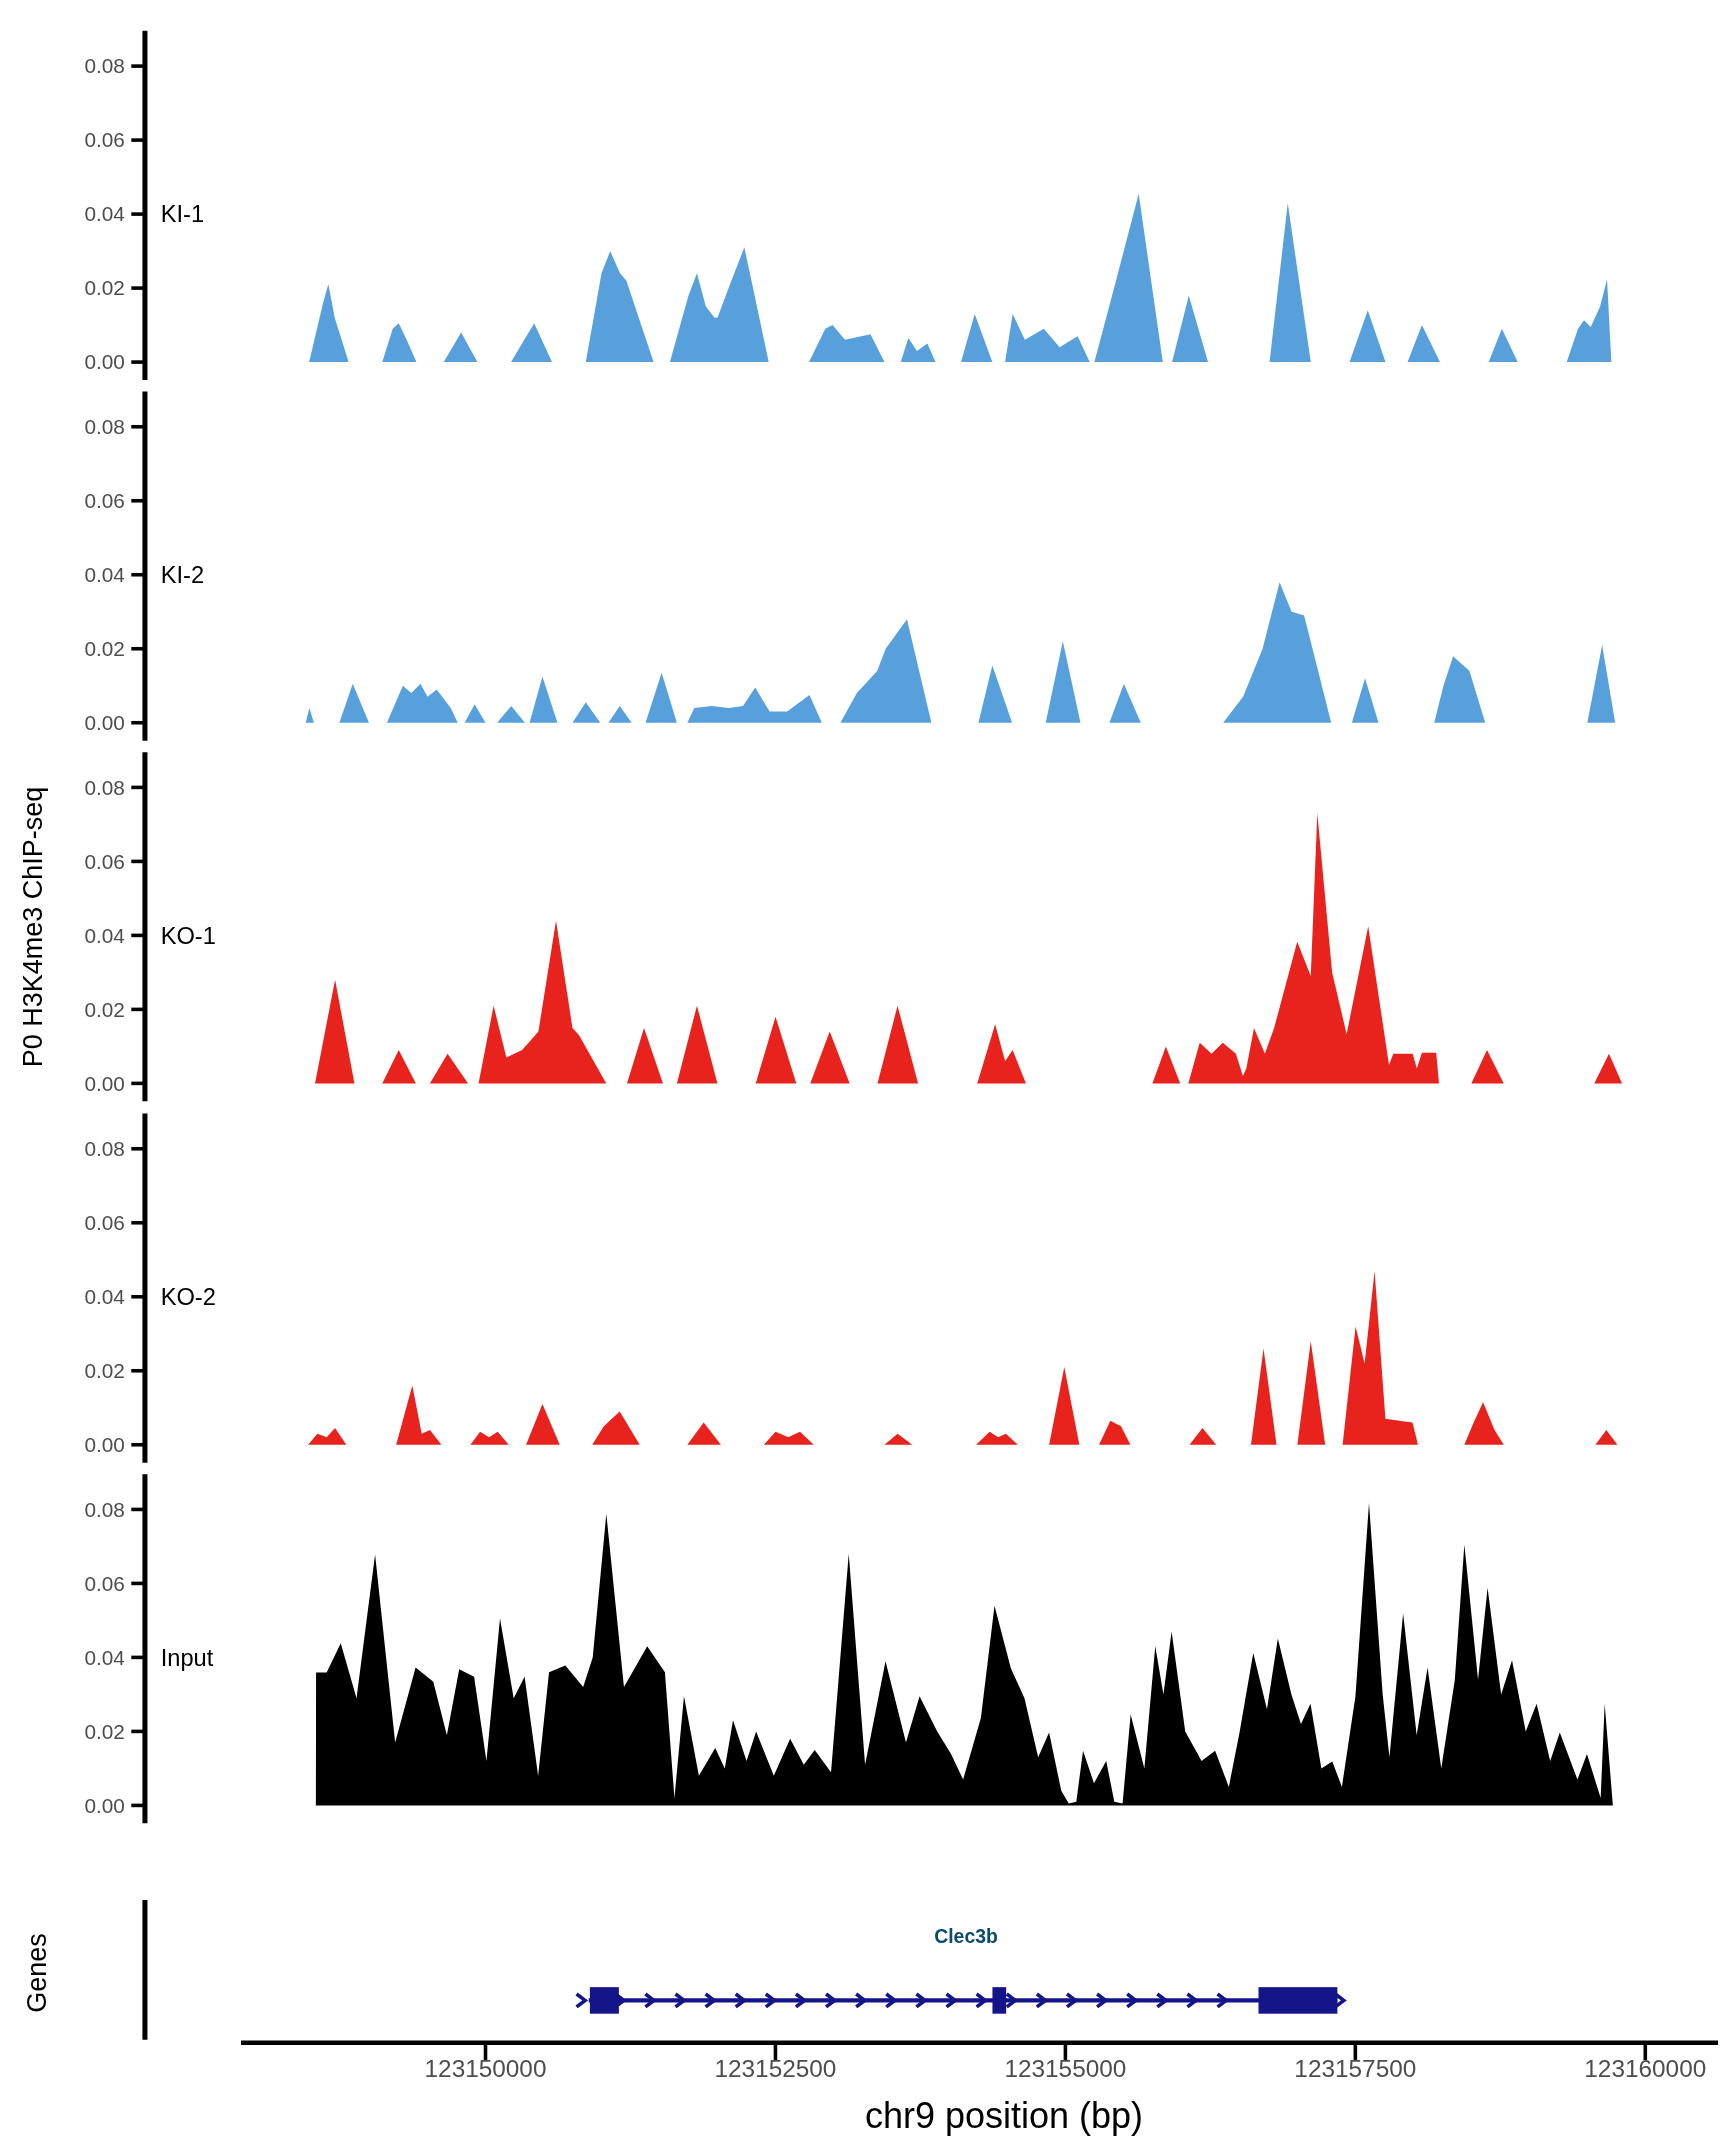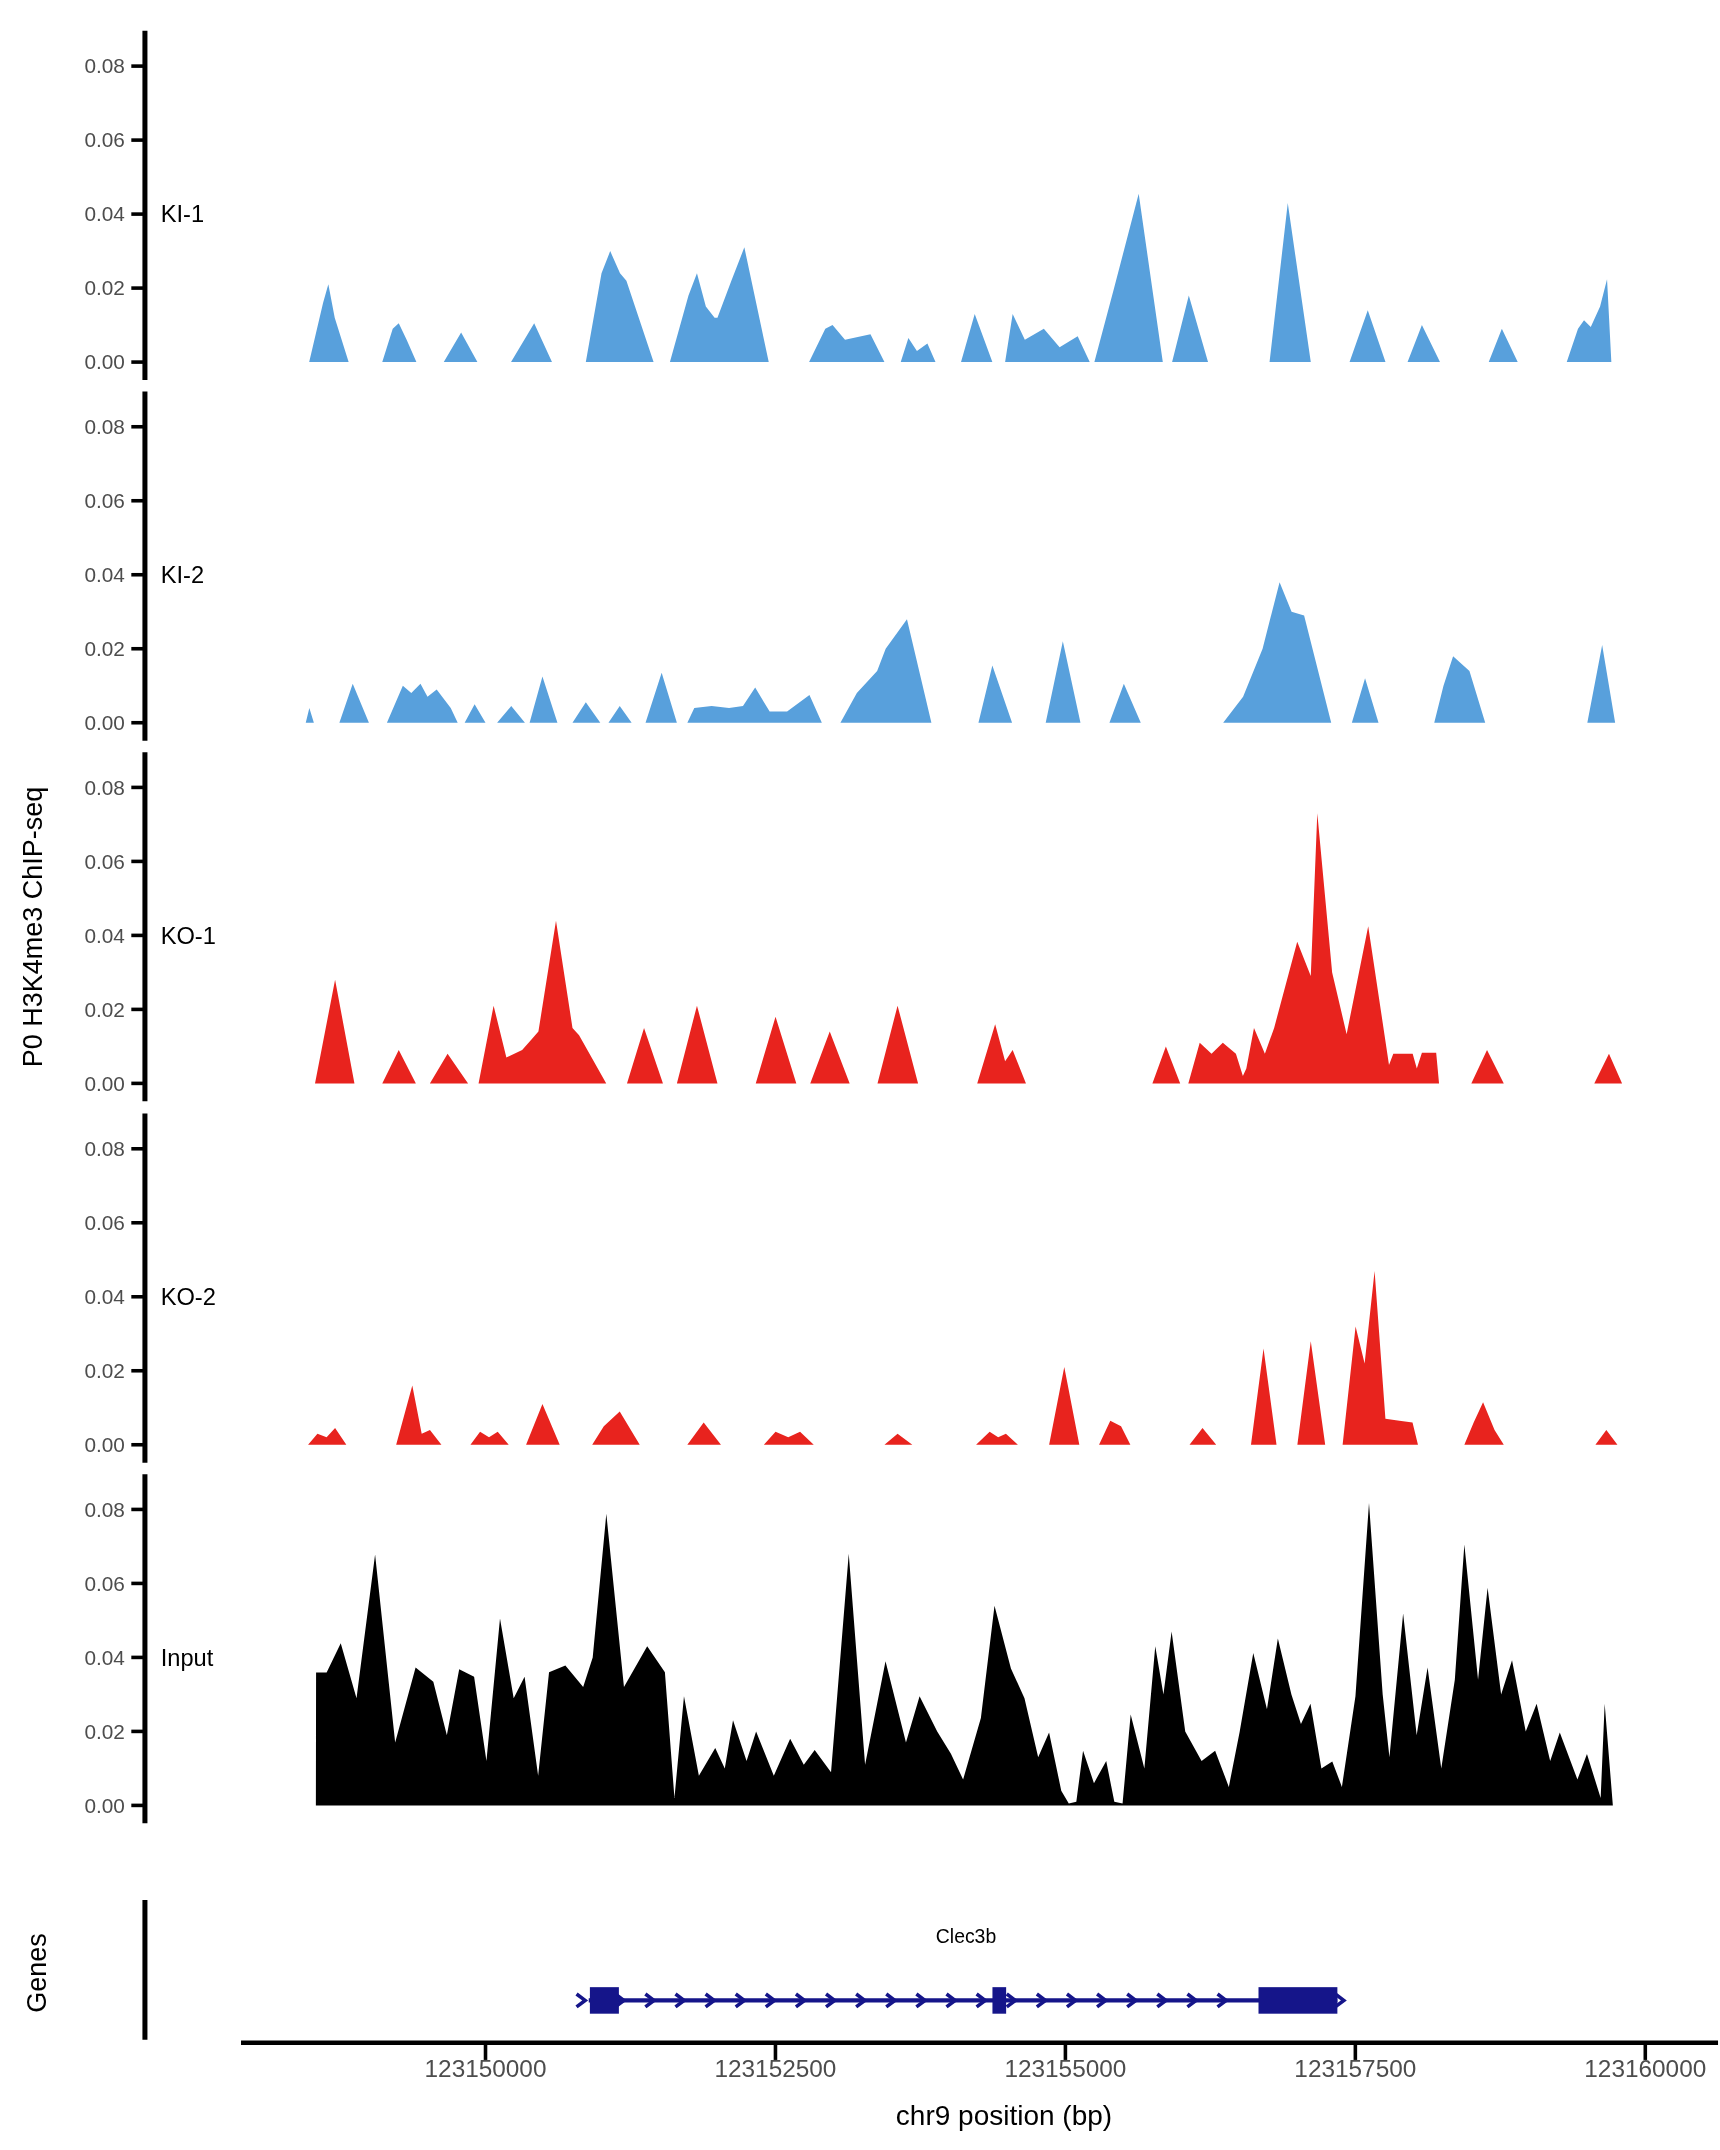--- a/index.html
+++ b/index.html
@@ -1,22 +1,22 @@
 <!DOCTYPE html>
 <html style="font-size:11.5px"><head>
 <meta charset="utf-8">
 <style>
   html,body{margin:0;padding:0;background:#fff;}
   .canvas{position:relative;width:1721px;height:2151px;background:#ffffff;overflow:hidden;
           font-family:"Liberation Sans","DejaVu Sans",sans-serif;}
   #plot{position:absolute;left:0;top:0;}
   .rot-label{position:absolute;transform:translate(-50%,-50%) rotate(-90deg);white-space:nowrap;
              font-size:27px;color:#000;}
-  .x-title{position:absolute;transform:translate(-50%,-50%);white-space:nowrap;font-size:28px;color:#000;}
-  .gene-name{position:absolute;transform:translate(-50%,-50%);white-space:nowrap;font-size:19.4px;color:#000000;}
+  .x-title{position:absolute;transform:translate(-50%,-50%);white-space:nowrap;font-size:36px;color:#000;}
+  .gene-name{position:absolute;transform:translate(-50%,-50%);white-space:nowrap;font-size:19.4px;color:#0c4a6e;font-weight:bold;}
 </style>
 </head>
 <body>
 
 <div class="canvas">
   <svg id="plot" width="1721" height="2151" viewBox="0 0 2400 3000">
       <g>
         <path d="M431.1,505L431.1,505.0L450.5,422.4L457.8,396.6L466.7,443.1L486.1,505.0L533.0,505.0L547.6,458.6L556.0,450.8L567.0,474.0L580.6,505.0L618.8,505.0L643.0,463.7L665.7,505.0L712.6,505.0L744.9,450.8L769.7,505.0L816.9,505.0L838.8,381.2L850.9,350.2L864.6,381.2L873.5,391.5L911.4,505.0L934.2,505.0L960.1,412.1L971.9,381.2L984.3,427.6L996.5,443.1L1000.5,443.1L1019.9,391.5L1038.0,345.0L1072.0,505.0L1128.3,505.0L1150.9,458.6L1161.0,453.4L1178.4,474.0L1213.9,466.3L1233.4,505.0L1256.1,505.0L1266.8,471.5L1278.7,489.5L1293.3,479.2L1304.6,505.0L1340.2,505.0L1359.3,437.9L1383.9,505.0L1401.7,505.0L1412.2,437.9L1429.2,474.0L1455.7,458.6L1477.7,484.4L1502.9,468.9L1519.7,505.0L1526.2,505.0L1553.7,401.8L1588.0,270.2L1621.6,505.0L1634.6,505.0L1657.9,412.1L1684.7,505.0L1770.5,505.0L1795.9,283.1L1809.3,376.0L1828.0,505.0L1882.1,505.0L1907.5,432.8L1932.2,505.0L1963.0,505.0L1983.0,453.4L2008.2,505.0L2076.2,505.0L2094.5,458.6L2116.6,505.0L2185.0,505.0L2200.7,458.6L2209.1,446.7L2218.5,456.0L2231.5,427.6L2241.2,389.4L2247.2,505.0L2247.2,505Z" fill="#58a0dc" stroke="none"></path>
         <line x1="202" x2="202" y1="43" y2="530" stroke="#000" stroke-width="7"></line>
         <line x1="183" x2="200" y1="505" y2="505" stroke="#000" stroke-width="5"></line>

